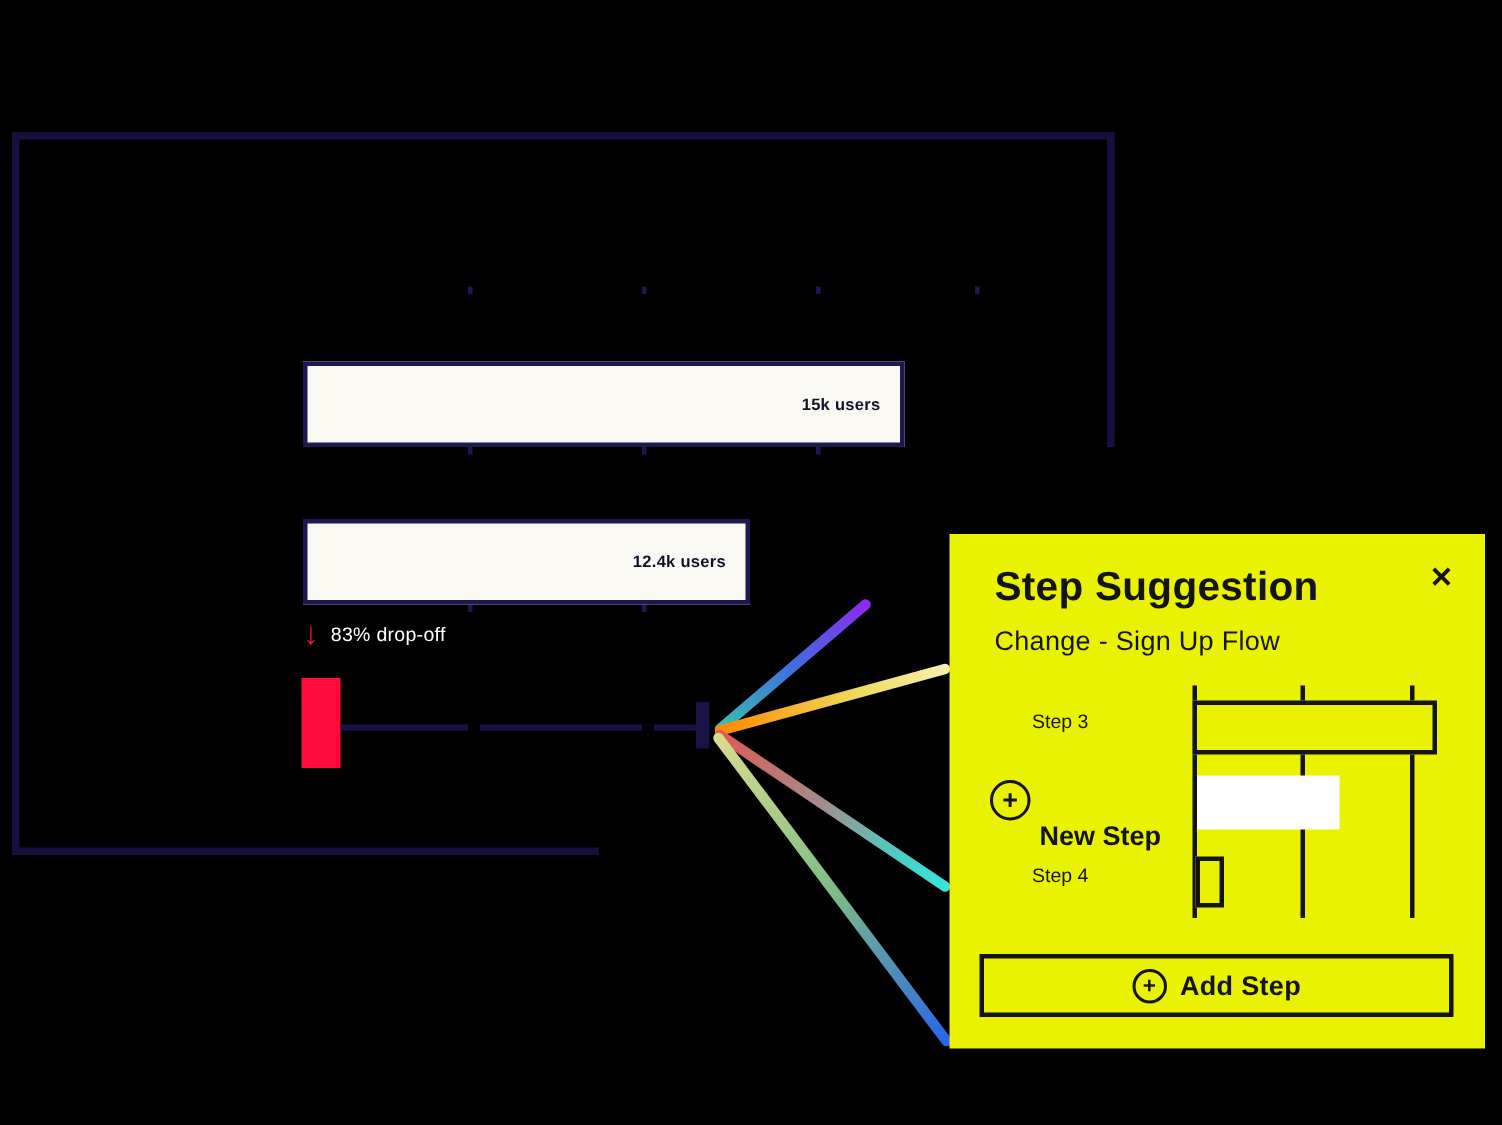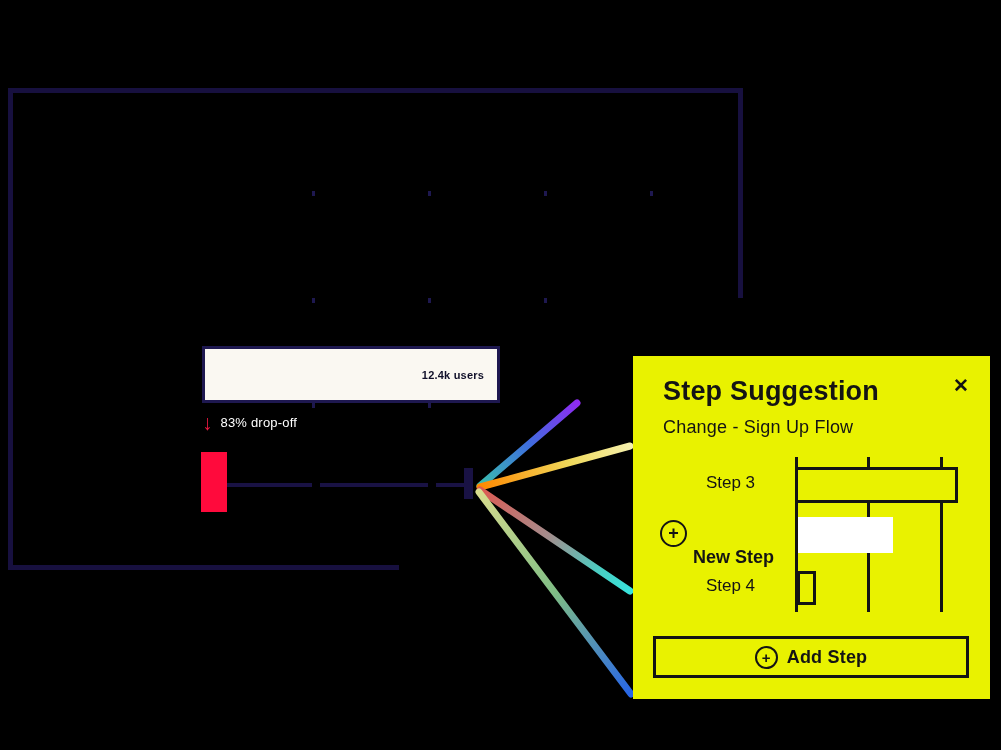--- a/index.html
+++ b/index.html
@@ -43,21 +43,21 @@
   .panel-title { position:absolute; left:30px; top:20px; font-size:27px; font-weight:700; letter-spacing:.2px; }
   .panel-close { position:absolute; left:320px; top:20px; font-size:19px; font-weight:700;
                  background:none; border:none; color:#141414; cursor:pointer; line-height:20px; }
   .panel-subtitle { position:absolute; left:30px; top:61px; font-size:18px; font-weight:400; letter-spacing:.2px; }
   .vline { position:absolute; width:3px; top:101px; height:155px; background:#141414; z-index:1; }
   .vl-axis { left:162px; } .vl-g2 { left:234px; } .vl-g3 { left:307px; }
   .mini-bar { position:absolute; z-index:2; }
   .mini-step3 { left:162px; top:111px; width:163px; height:36px; border:3px solid #141414; background:#E9F200; }
   .mini-new   { left:165px; top:161px; width:95px;  height:36px; background:#FFFFFF; }
   .mini-step4 { left:164px; top:215px; width:19px;  height:34px; border:3px solid #141414; background:#E9F200; }
-  .row-label { position:absolute; left:55px; width:85px; text-align:center; font-size:17px; font-weight:500; z-index:2; }
+  .row-label { position:absolute; left:55px; width:85px; text-align:left; font-size:13px; font-weight:500; z-index:2; }
   .lbl-step3 { top:117px; }
   .lbl-step4 { top:220px; }
   .newstep-label { position:absolute; left:60px; top:164px; font-size:18px; font-weight:700; z-index:2;margin-top:27px; }
   .plus-circle {
     display:inline-flex; align-items:center; justify-content:center;
     border:2.5px solid #141414; border-radius:50%;
     font-weight:700; color:#141414;
   }
   .newstep-plus { position:absolute; left:27px; top:164px; width:27px; height:27px; font-size:18px; z-index:2; }
   .add-btn {
@@ -72,20 +72,23 @@
 </head>
 <body>
 
 <div class="stage">
 
   <div class="frame frame-top"></div>
   <div class="frame frame-left"></div>
   <div class="frame frame-right"></div>
   <div class="frame frame-bottom"></div>
 
+  <div class="bar bar2">
+    <span class="bar-label">15k users</span>
+  </div>
   <div class="bar bar3">
     <span class="bar-label">12.4k users</span>
   </div>
 
   <div class="tick" style="left:312px; top:191px;"></div>
   <div class="tick" style="left:428px; top:191px;"></div>
   <div class="tick" style="left:544px; top:191px;"></div>
   <div class="tick" style="left:650px; top:191px;"></div>
   <div class="tick" style="left:312px; top:298px;"></div>
   <div class="tick" style="left:428px; top:298px;"></div>

